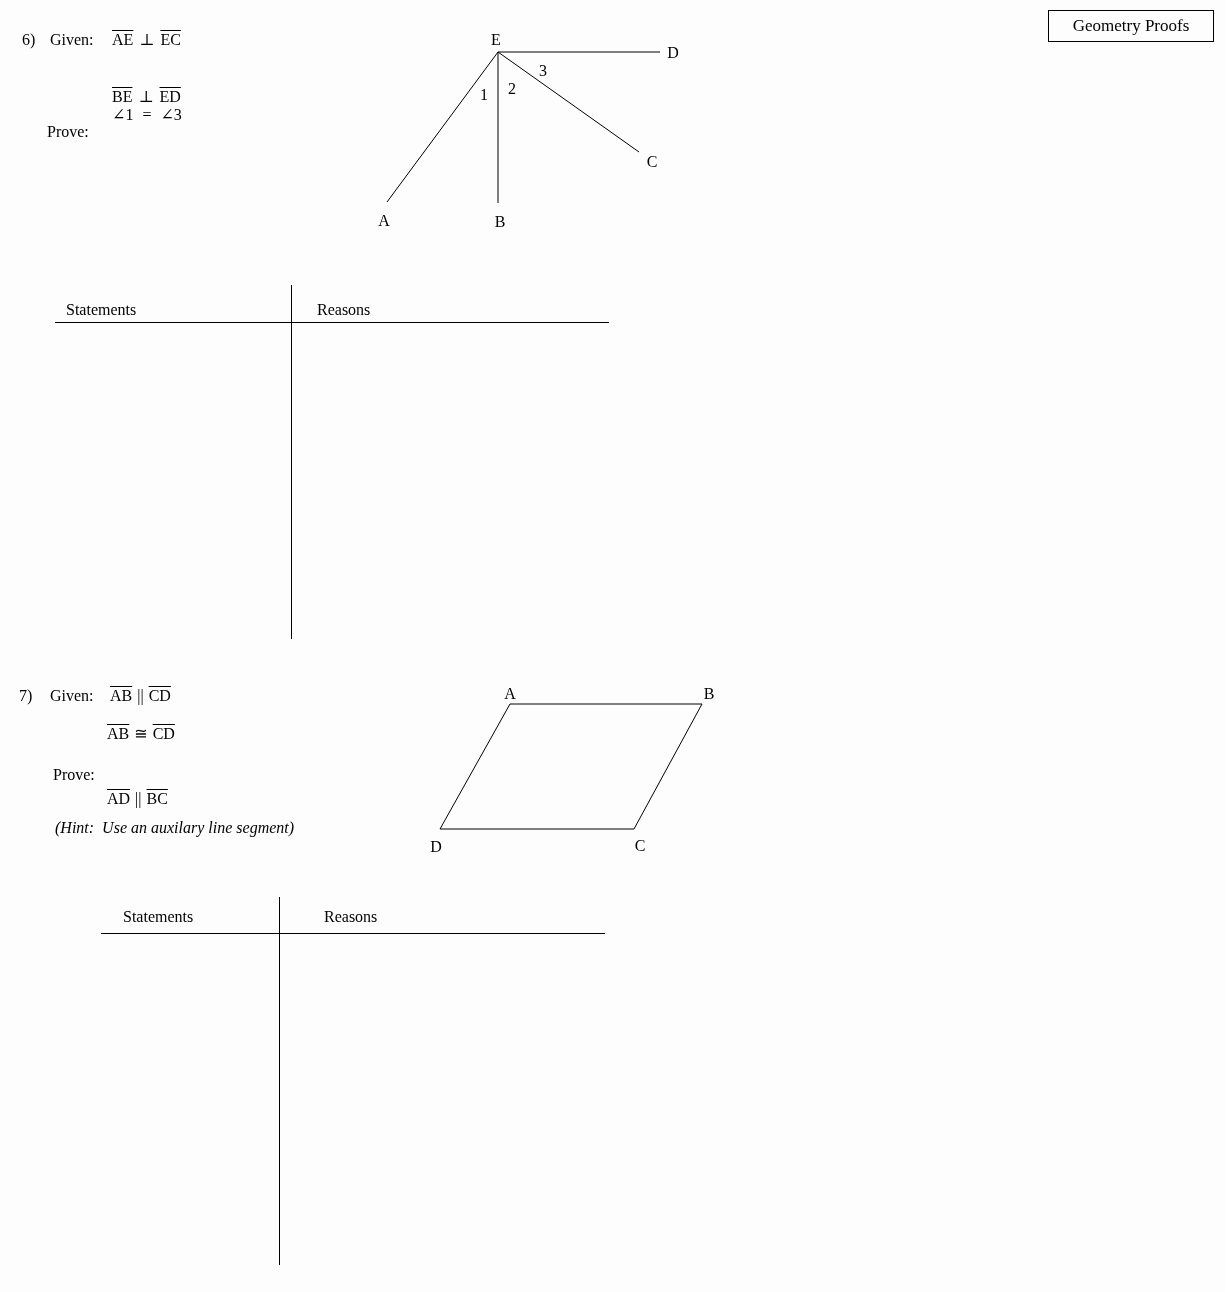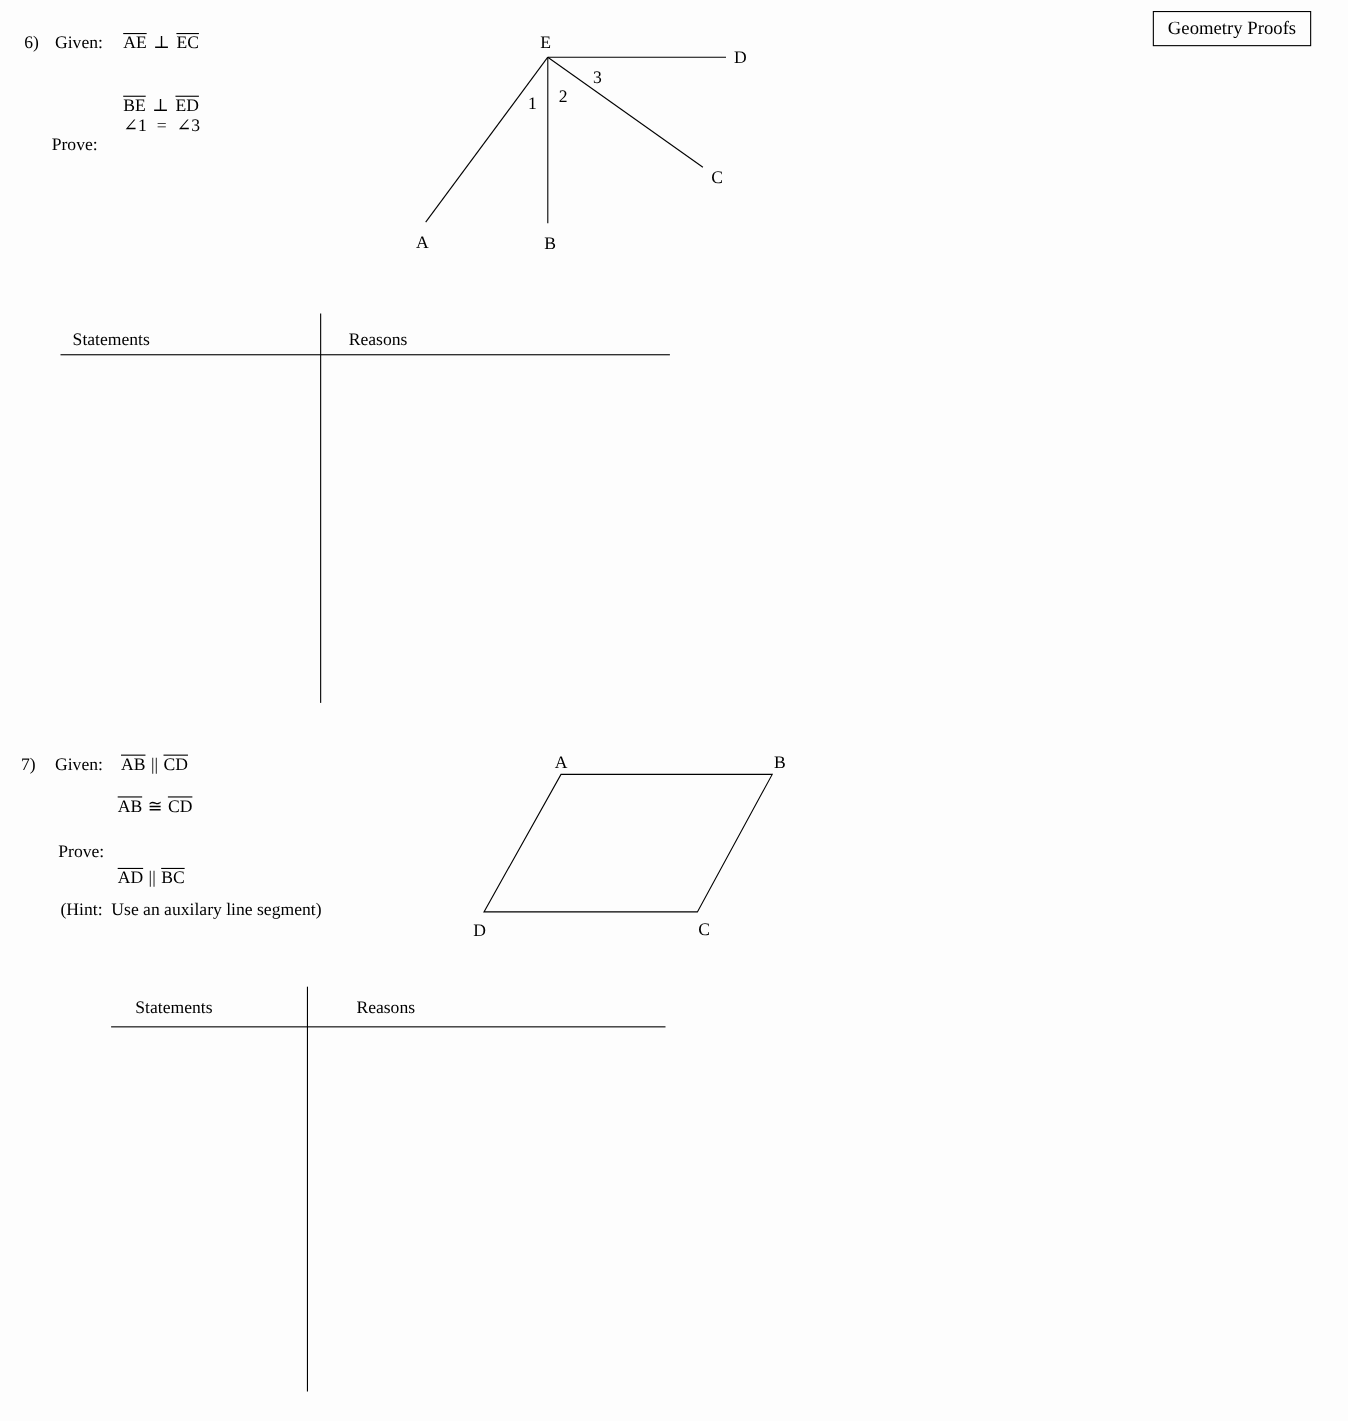--- a/index.html
+++ b/index.html
@@ -25,28 +25,28 @@
   }
   .ov { text-decoration: overline; text-decoration-thickness: 1px; }
   .rel { margin: 0 6px; }
   .rel-wide { margin: 0 9px; }
   .rel-sm { margin: 0 5px; }
   .hline { position: absolute; height: 1px; background: #000; }
   .vline { position: absolute; width: 1px; background: #000; }
   .badge {
     position: absolute;
     left: 1048px; top: 10px;
-    width: 144px; height: 32px;
+    width: 166px; height: 32px;
     border: 1px solid #000;
     font-size: 17px;
     text-align: center;
     line-height: 30px;
     background: #fdfdfd;
   }
-  .hint { white-space: pre; }
+  .hint { white-space: pre; font-style: italic; }
   svg.fig { position: absolute; left: 0; top: 0; pointer-events: none; }
 </style>
 </head>
 <body>
 
 <svg class="fig" width="1225" height="1292" viewBox="0 0 1225 1292">
   <g stroke="#000" stroke-width="1" fill="none">
     <line x1="498" y1="52" x2="660" y2="52"></line>
     <line x1="498" y1="52" x2="387" y2="202"></line>
     <line x1="498" y1="52" x2="498" y2="203"></line>

